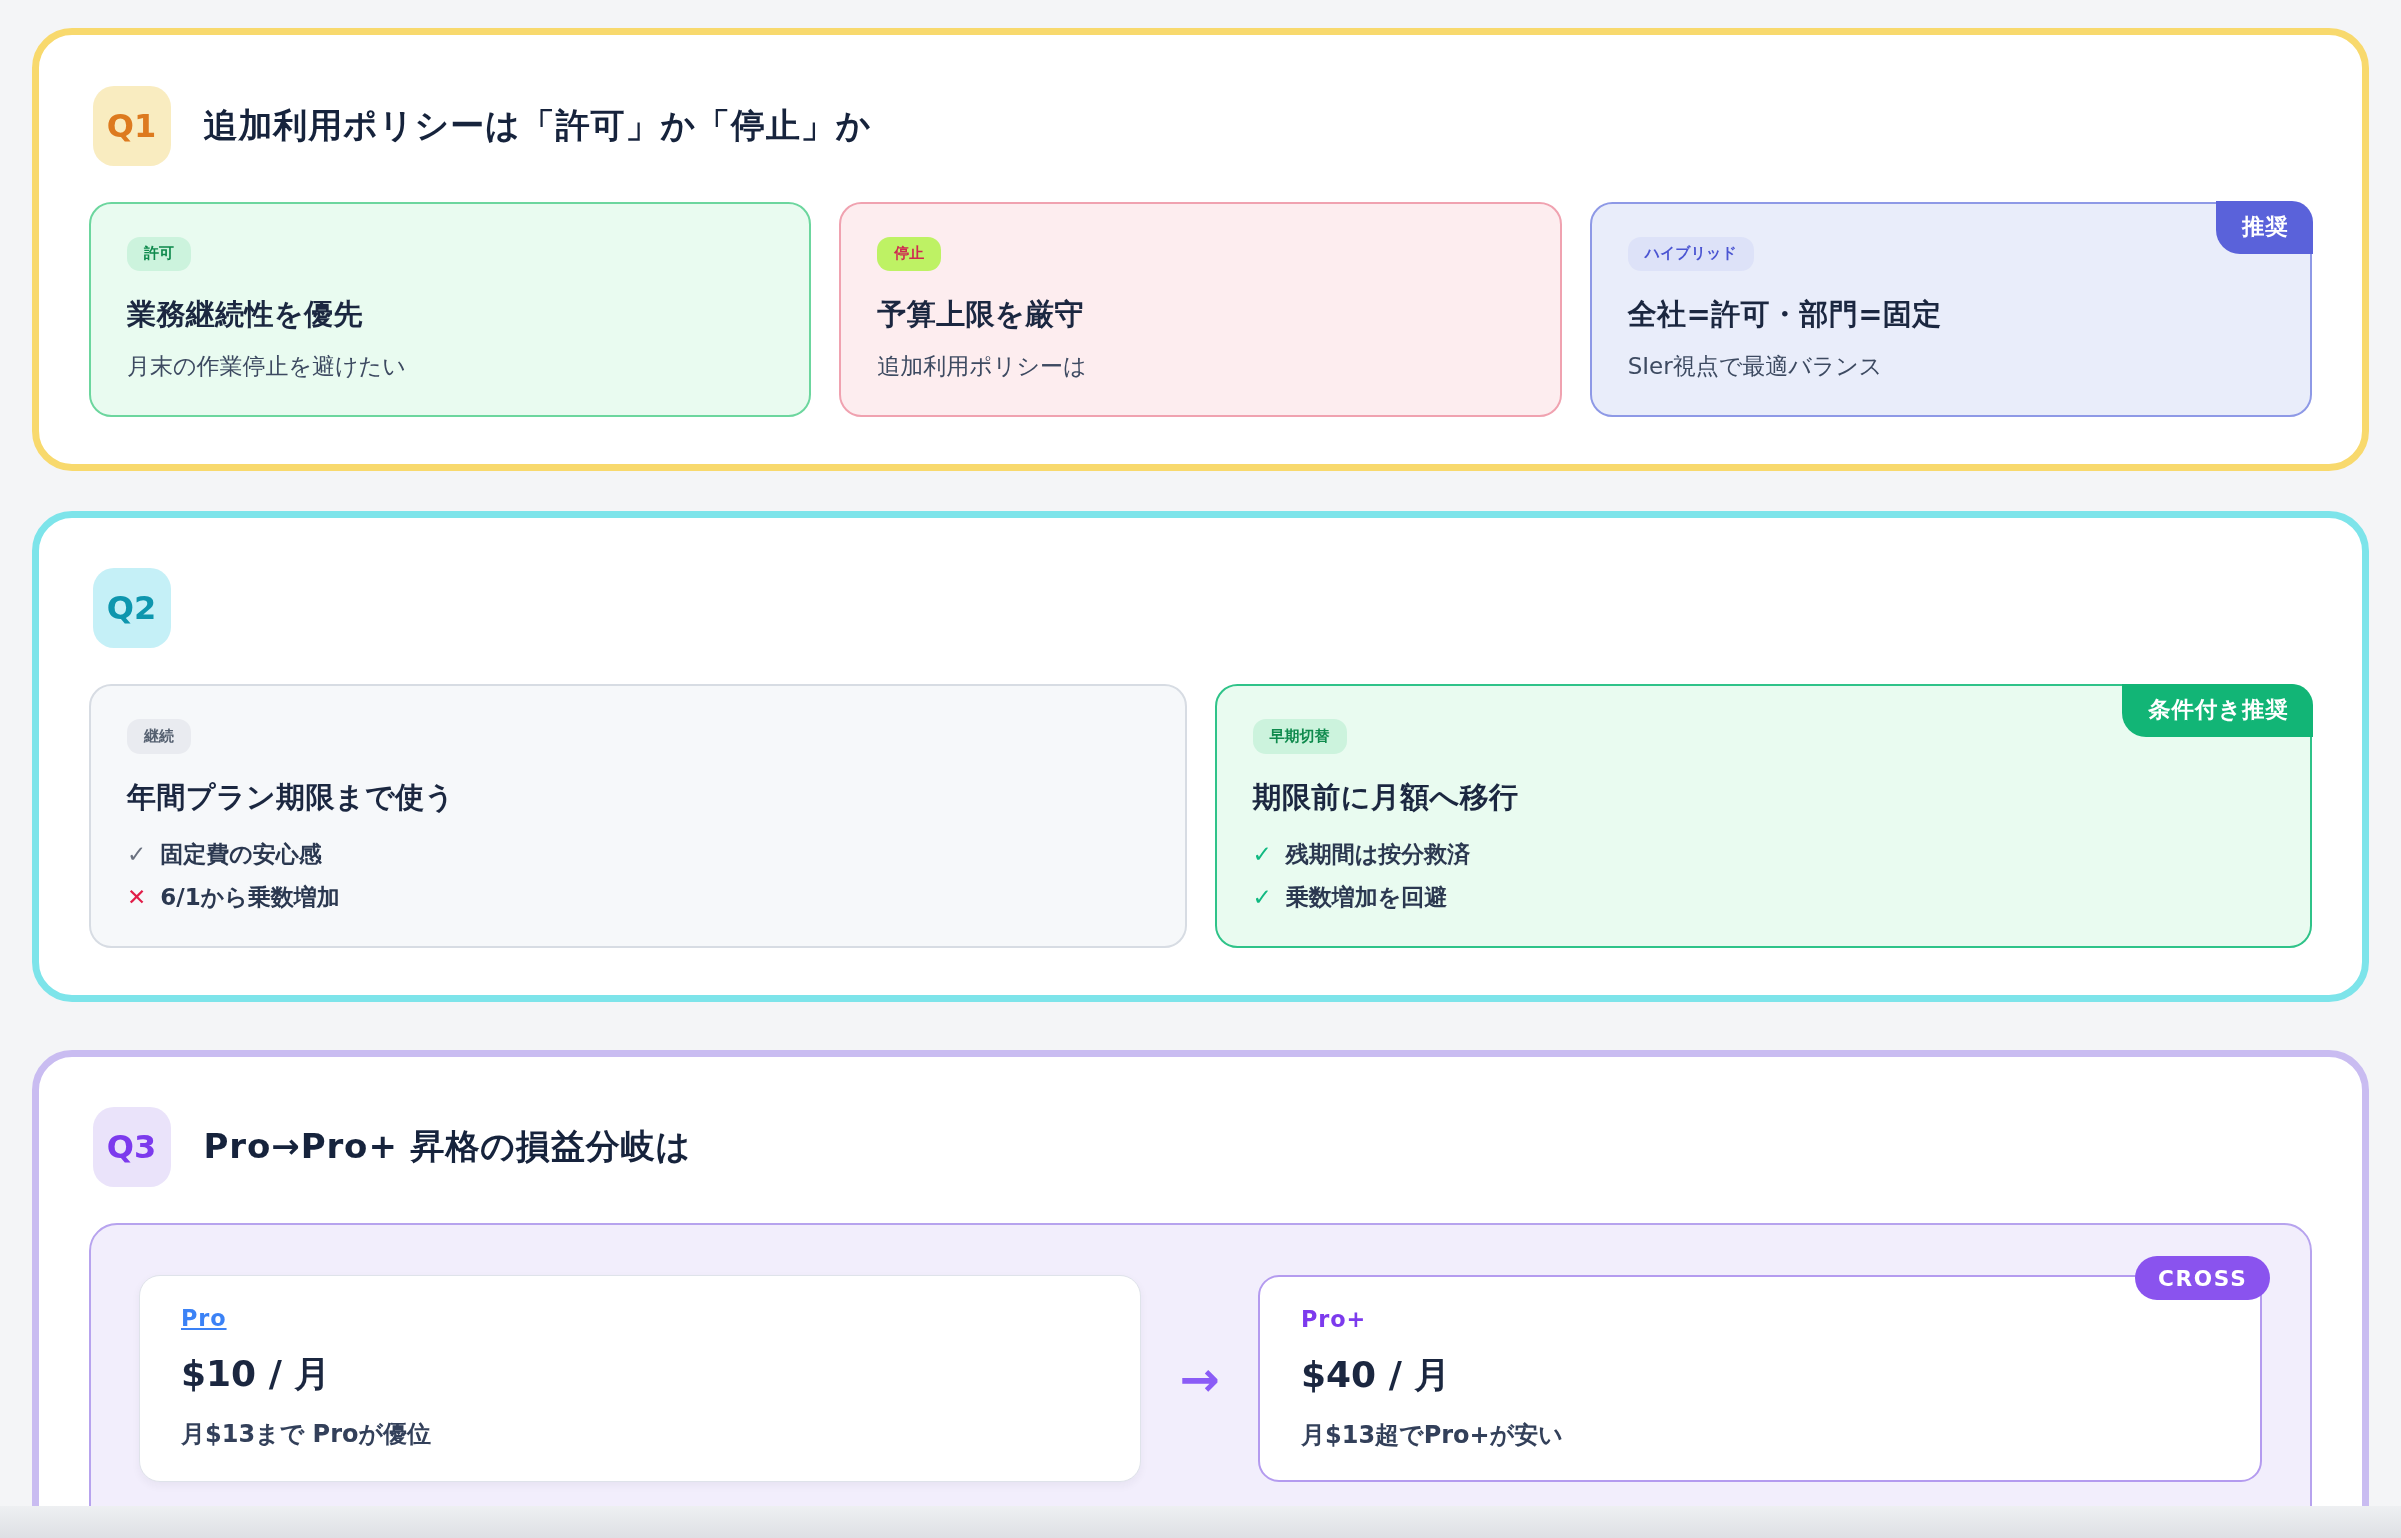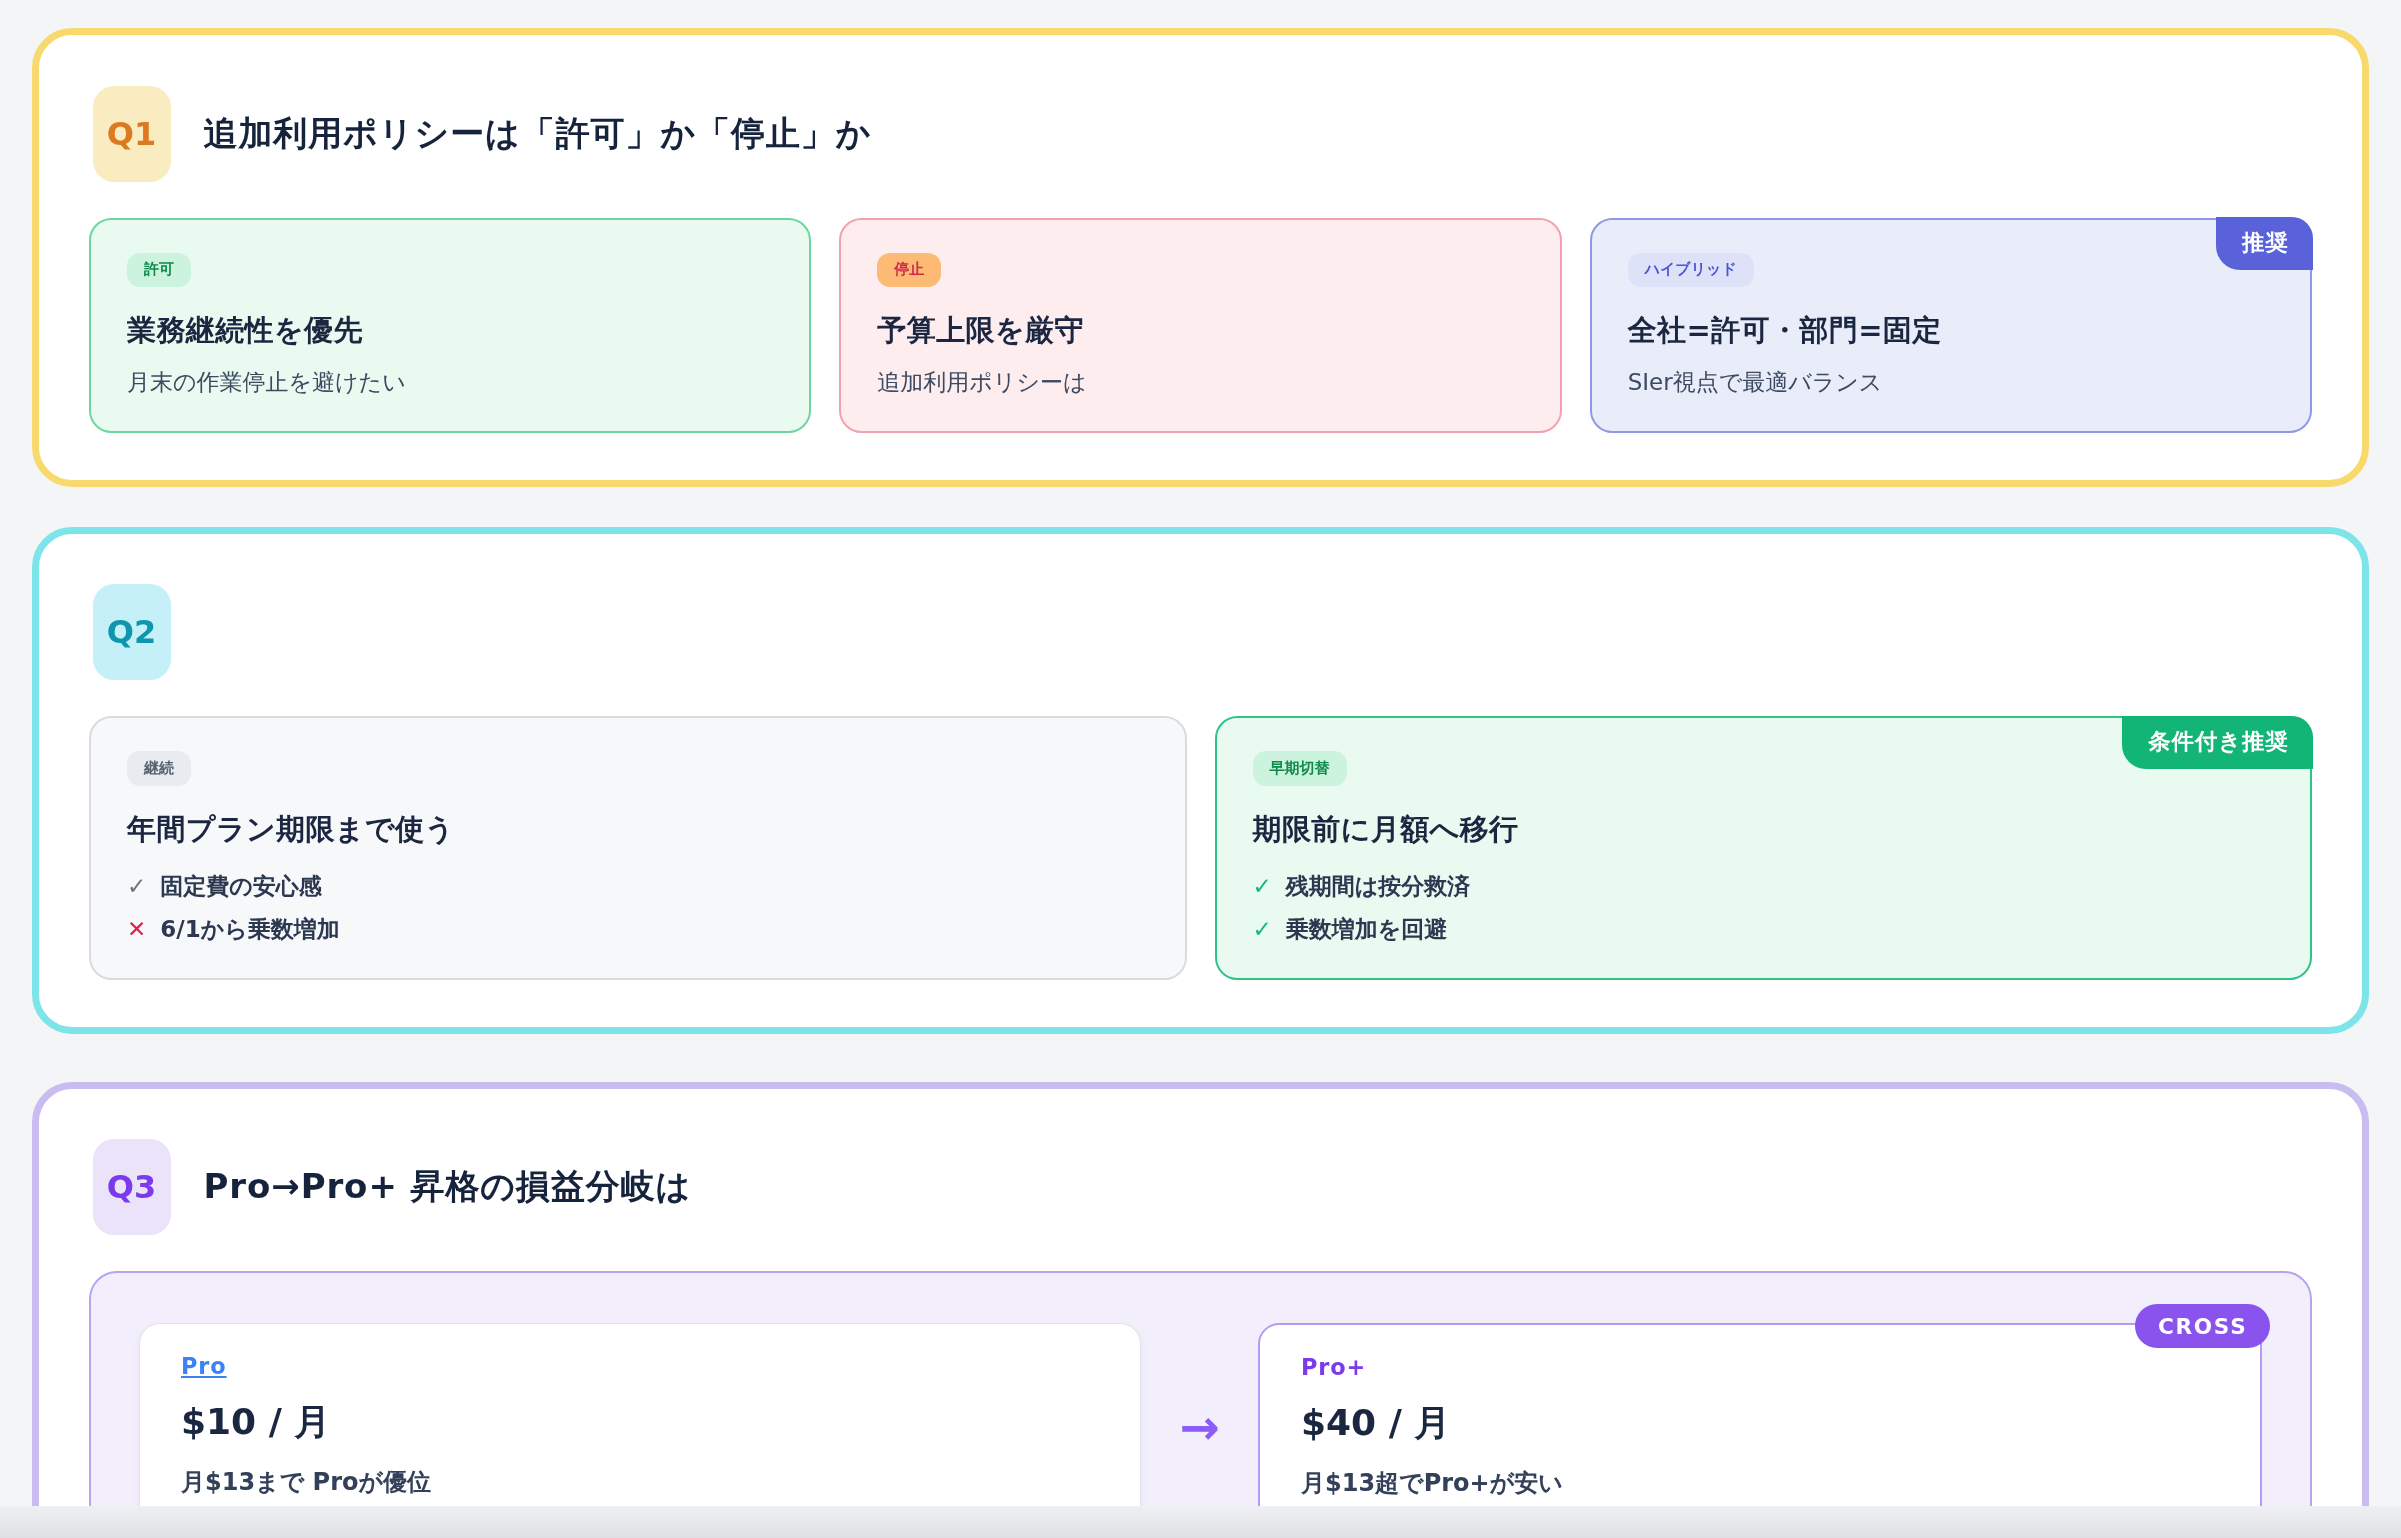--- a/index.html
+++ b/index.html
@@ -25,21 +25,21 @@
     border-radius:40px;
     padding:47px 50px;
   }
   .section.q1 { margin-top:28px; border:7px solid #f8d96d; }
   .section.q2 { margin-top:40px; border:7px solid #7de4ea; }
   .section.q3 { margin-top:48px; border:7px solid #c9bcf1; }
 
   
   .sec-head { display:flex; align-items:center; gap:33px; margin:3.5px 0 36px 3.5px; }
   .qbadge {
-    width:78px; height:96px; border-radius:21px;
+    width:78px; height:80px; border-radius:21px;
     display:flex; align-items:center; justify-content:center;
     font-size:32px; font-weight:bold;
   }
   .q1 .qbadge { background:#f9ecc0; color:#dd7a1f; }
   .q2 .qbadge { background:#c5f0f7; color:#0e96ae; }
   .q3 .qbadge { background:#eae3fa; color:#7c3aed; }
   .sec-title { font-size:34px; font-weight:bold; color:#16233c; letter-spacing:0.9px; }
 
   
   .cards-row { display:flex; gap:28px; }
@@ -51,21 +51,21 @@
   .opt-card .tag {
     display:inline-block; font-size:15px; font-weight:bold;
     padding:7.8px 17px; border-radius:13px;
   }
   .opt-card .opt-title { font-size:29px; font-weight:bold; color:#1b2740; margin-top:24px; letter-spacing:0.4px; }
   .opt-card .opt-desc  { font-size:23px; color:#3d4a61; margin-top:15.5px; }
 
   .card-green  { background:#e9fbf0; border:2.6px solid #6cd69e; }
   .card-green  .tag { background:#ccf3dd; color:#0f8a4d; }
   .card-red    { background:#fdedef; border:2.6px solid #f0a2b0; }
-  .card-red    .tag { background:#fdba74; color:#cf2950; }
+  .card-red    .tag { background:#bef264; color:#cf2950; }
   .card-indigo { background:#e9edfa; border:2.6px solid #8e99e6; }
   .card-indigo .tag { background:#dde2f8; color:#4b55d2; }
   .card-gray   { background:#f6f8fa; border:2.6px solid #d7dce3; }
   .card-gray   .tag { background:#e9ebf0; color:#556070; }
   .card-green2 { background:#e9fbf0; border:2.6px solid #2fc389; }
   .card-green2 .tag { background:#ccf3dd; color:#0f8a4d; }
 
   .corner-ribbon {
     position:absolute; top:-2.6px; right:-2.6px;
     color:#ffffff; font-size:22.4px; font-weight:bold;

